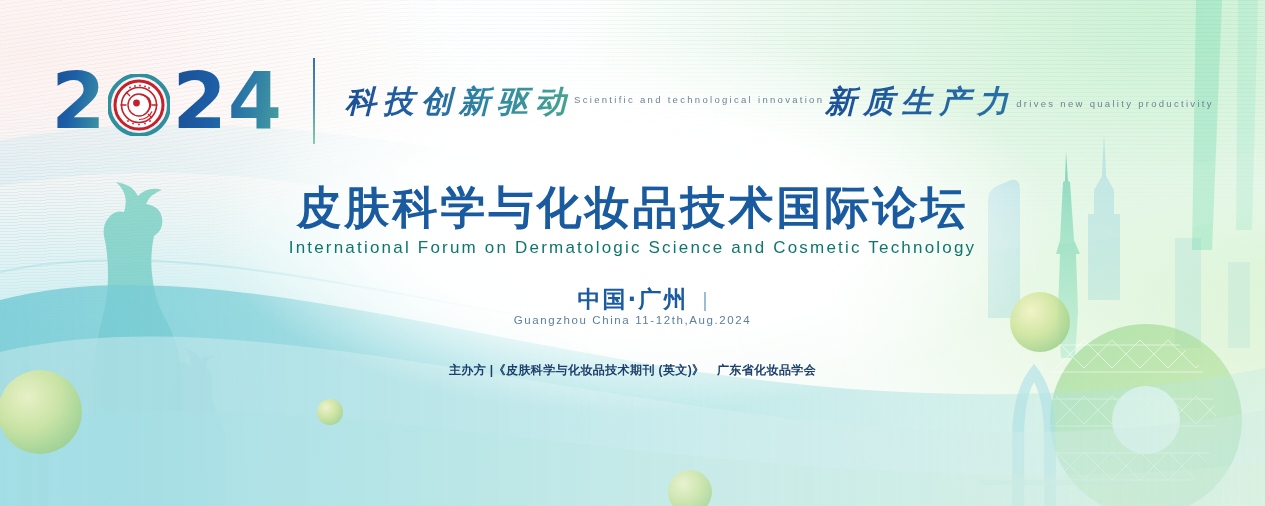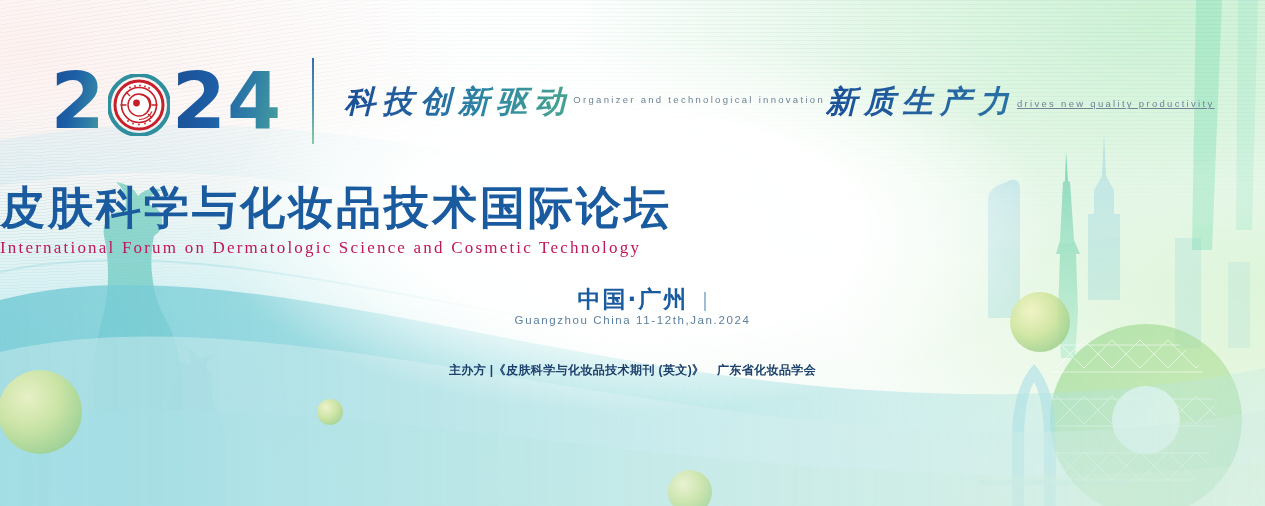--- a/index.html
+++ b/index.html
@@ -116,41 +116,40 @@
   .slogan-cn-2{
     background:linear-gradient(95deg,#1b4f96 0%,#23609f 45%,#2a73a4 100%);
     -webkit-background-clip:text;background-clip:text;
     color:transparent;-webkit-text-fill-color:transparent;
   }
   .slogan-en{
     font-size:9.5px;color:#6e8294;letter-spacing:2.3px;
     white-space:nowrap;line-height:1.4;
     margin-top:-1px;margin-bottom:2px;
   }
-  .slogan-en-2{margin-top:8px;text-decoration:underline;}
+  .slogan-en-2{margin-top:8px;}
 
   
   .title-cn{
     position:absolute;left:0;right:0;top:183px;
-    text-align:left;
+    text-align:center;
     font-family:"DejaVu Sans","Liberation Sans",sans-serif;
     font-size:45px;font-weight:700;
     letter-spacing:3px;
     color:#1a5ba0;
     line-height:1.1;
     white-space:nowrap;
   }
   .title-en{
     position:absolute;left:0;right:0;top:238px;
-    text-align:left;
+    text-align:center;
     font-size:17px;font-weight:400;
     letter-spacing:2.2px;
-    color:#be185d;
-    white-space:nowrap;
-    font-family:Liberation Serif, serif;
+    color:#0f766e;
+    white-space:nowrap;
   }
 
   
   .meta-row{
     position:absolute;left:0;right:0;top:284px;
     display:flex;align-items:center;justify-content:center;gap:14px;
     white-space:nowrap;
     margin-left:20px;
   }
   .meta-place{
@@ -377,31 +376,31 @@
           </svg>
         </span>
 
         <span class="year-grad year-digit">24</span>
       </div>
 
       <div class="v-divider"></div>
 
       <div class="slogan-block">
         <div class="slogan-cn slogan-cn-1">科技创新驱动</div>
-        <div class="slogan-en">Organizer and technological innovation</div>
+        <div class="slogan-en">Scientific and technological innovation</div>
         <div class="slogan-cn slogan-cn-2">新质生产力</div>
         <div class="slogan-en slogan-en-2">drives new quality productivity</div>
       </div>
     </div>
 
     <div class="title-cn">皮肤科学与化妆品技术国际论坛</div>
     <div class="title-en">International Forum on Dermatologic Science and Cosmetic Technology</div>
 
     <div class="meta-row">
       <span class="meta-place">中国·广州</span>
       <span class="meta-sep">|</span>
     </div>
-    <div class="meta-en">Guangzhou China   11-12th,Jan.2024</div>
+    <div class="meta-en">Guangzhou China   11-12th,Aug.2024</div>
 
     <div class="org-cn">主办方 |《皮肤科学与化妆品技术期刊 (英文)》　广东省化妆品学会</div>
 
   </div>
 </div>
 
 </body></html>

